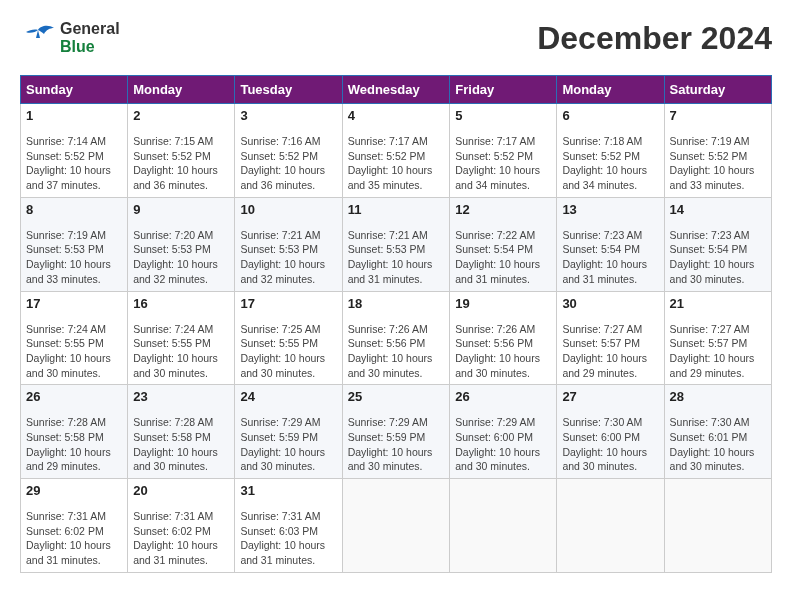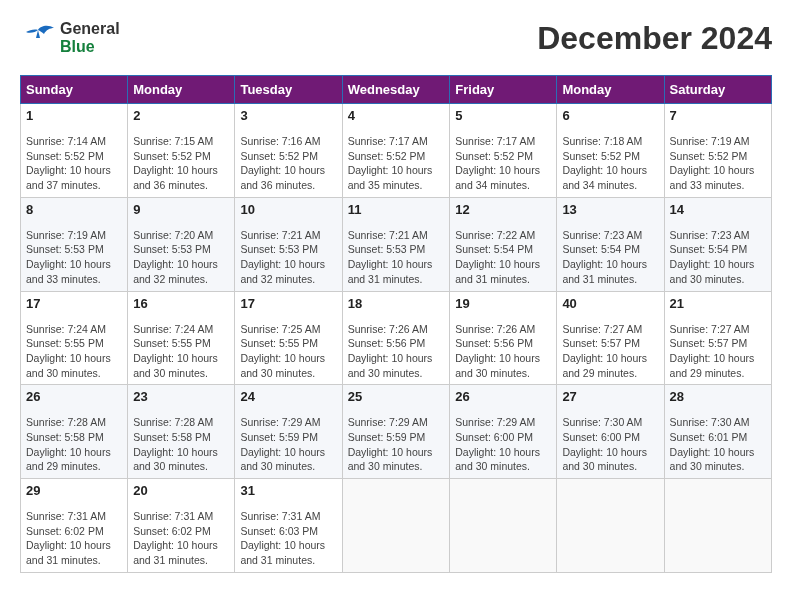--- a/index.html
+++ b/index.html
@@ -278,21 +278,21 @@
       </td>
         <td>
         <span class="day-num">19</span>
         <div class="day-info">
           Sunrise: 7:26 AM<br>
           Sunset: 5:56 PM<br>
           Daylight: 10 hours and 30 minutes.
         </div>
       </td>
         <td>
-        <span class="day-num">40</span>
+        <span class="day-num">30</span>
         <div class="day-info">
           Sunrise: 7:27 AM<br>
           Sunset: 5:57 PM<br>
           Daylight: 10 hours and 29 minutes.
         </div>
       </td>
         <td>
         <span class="day-num">21</span>
         <div class="day-info">
           Sunrise: 7:27 AM<br>

